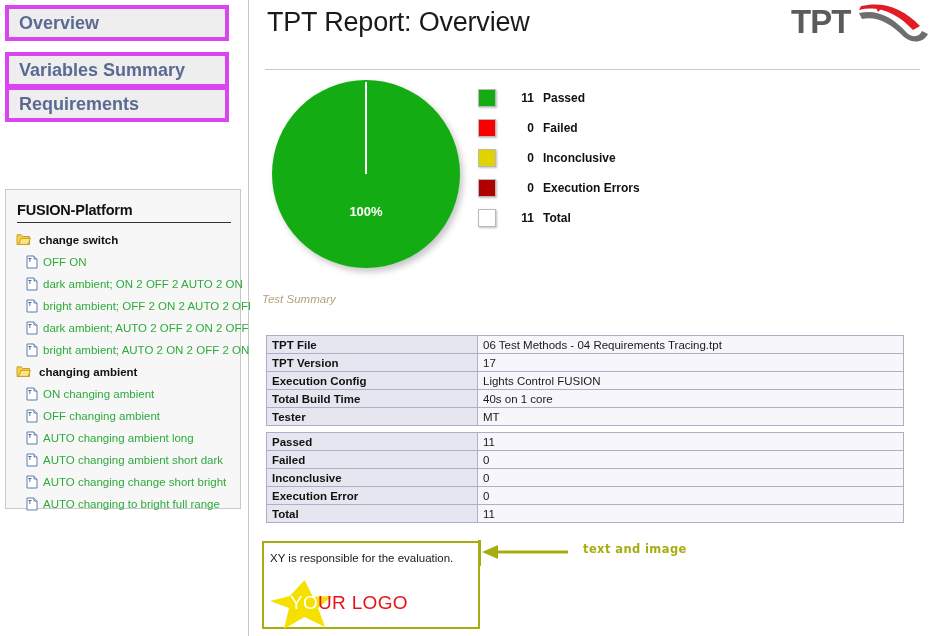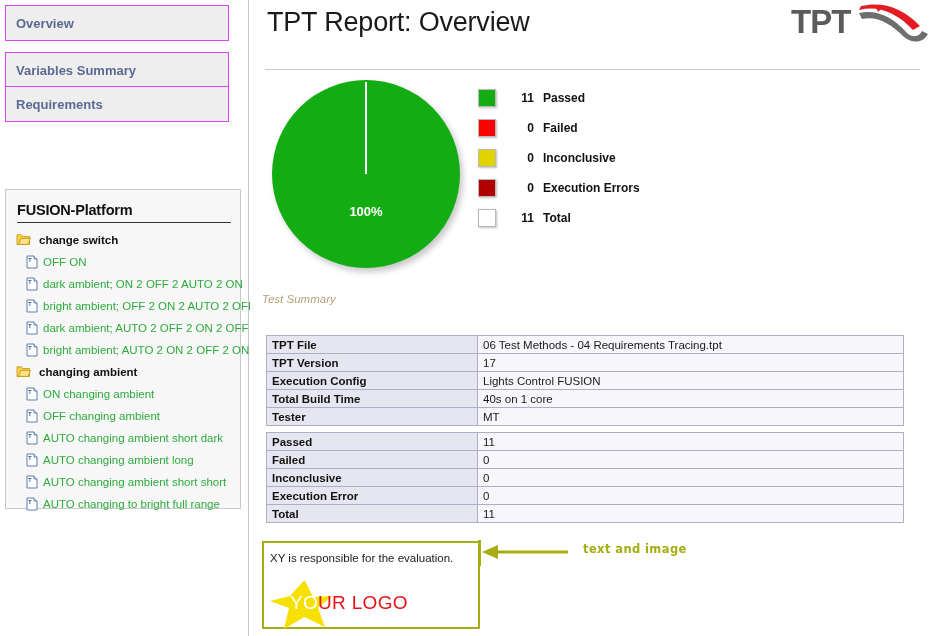--- a/index.html
+++ b/index.html
@@ -30,26 +30,26 @@
     background: #ffffff;
     border-right: 1px solid #c8c8c8;
     box-sizing: border-box;
   }
   .nav-tab {
     position: absolute;
     left: 5px;
     width: 224px;
     height: 36px;
     background: #eeeeee;
-    border: 1px solid #d946ef;
+    border: 4px solid #d946ef;
     box-sizing: border-box;
     display: flex;
     align-items: center;
     padding-left: 10px;
-    font-size: 13px;
+    font-size: 18px;
     font-weight: bold;
     color: #5a6a92;
     cursor: pointer;
   }
   #tab-overview  { top: 5px; }
   #tab-variables { top: 52px; }
   #tab-requirements { top: 86px; }
 
   .tree-box {
     position: absolute;
@@ -415,41 +415,41 @@
         <span class="tree-leaf-label">OFF changing ambient</span>
       </div>
       <div class="tree-leaf">
         <span class="ico">
           <svg width="12" height="14" viewBox="0 0 12 14">
             <path d="M1 1 L8 1 L11 4 L11 13 L1 13 Z" fill="#ffffff" stroke="#4a6fa5" stroke-width="0.9"></path>
             <path d="M8 1 L8 4 L11 4" fill="#e8eef7" stroke="#4a6fa5" stroke-width="0.9"></path>
             <text x="2.2" y="6.6" font-size="5.4" font-family="Liberation Sans, sans-serif" font-weight="bold" fill="#2d4f82">T</text>
           </svg>
         </span>
+        <span class="tree-leaf-label">AUTO changing ambient long</span>
+      </div>
+      <div class="tree-leaf">
+        <span class="ico">
+          <svg width="12" height="14" viewBox="0 0 12 14">
+            <path d="M1 1 L8 1 L11 4 L11 13 L1 13 Z" fill="#ffffff" stroke="#4a6fa5" stroke-width="0.9"></path>
+            <path d="M8 1 L8 4 L11 4" fill="#e8eef7" stroke="#4a6fa5" stroke-width="0.9"></path>
+            <text x="2.2" y="6.6" font-size="5.4" font-family="Liberation Sans, sans-serif" font-weight="bold" fill="#2d4f82">T</text>
+          </svg>
+        </span>
         <span class="tree-leaf-label">AUTO changing ambient short dark</span>
       </div>
       <div class="tree-leaf">
         <span class="ico">
           <svg width="12" height="14" viewBox="0 0 12 14">
             <path d="M1 1 L8 1 L11 4 L11 13 L1 13 Z" fill="#ffffff" stroke="#4a6fa5" stroke-width="0.9"></path>
             <path d="M8 1 L8 4 L11 4" fill="#e8eef7" stroke="#4a6fa5" stroke-width="0.9"></path>
             <text x="2.2" y="6.6" font-size="5.4" font-family="Liberation Sans, sans-serif" font-weight="bold" fill="#2d4f82">T</text>
           </svg>
         </span>
-        <span class="tree-leaf-label">AUTO changing ambient long</span>
-      </div>
-      <div class="tree-leaf">
-        <span class="ico">
-          <svg width="12" height="14" viewBox="0 0 12 14">
-            <path d="M1 1 L8 1 L11 4 L11 13 L1 13 Z" fill="#ffffff" stroke="#4a6fa5" stroke-width="0.9"></path>
-            <path d="M8 1 L8 4 L11 4" fill="#e8eef7" stroke="#4a6fa5" stroke-width="0.9"></path>
-            <text x="2.2" y="6.6" font-size="5.4" font-family="Liberation Sans, sans-serif" font-weight="bold" fill="#2d4f82">T</text>
-          </svg>
-        </span>
-        <span class="tree-leaf-label">AUTO changing ambient short short</span>
+        <span class="tree-leaf-label">AUTO changing change short bright</span>
       </div>
       <div class="tree-leaf">
         <span class="ico">
           <svg width="12" height="14" viewBox="0 0 12 14">
             <path d="M1 1 L8 1 L11 4 L11 13 L1 13 Z" fill="#ffffff" stroke="#4a6fa5" stroke-width="0.9"></path>
             <path d="M8 1 L8 4 L11 4" fill="#e8eef7" stroke="#4a6fa5" stroke-width="0.9"></path>
             <text x="2.2" y="6.6" font-size="5.4" font-family="Liberation Sans, sans-serif" font-weight="bold" fill="#2d4f82">T</text>
           </svg>
         </span>
         <span class="tree-leaf-label">AUTO changing to bright full range</span>

